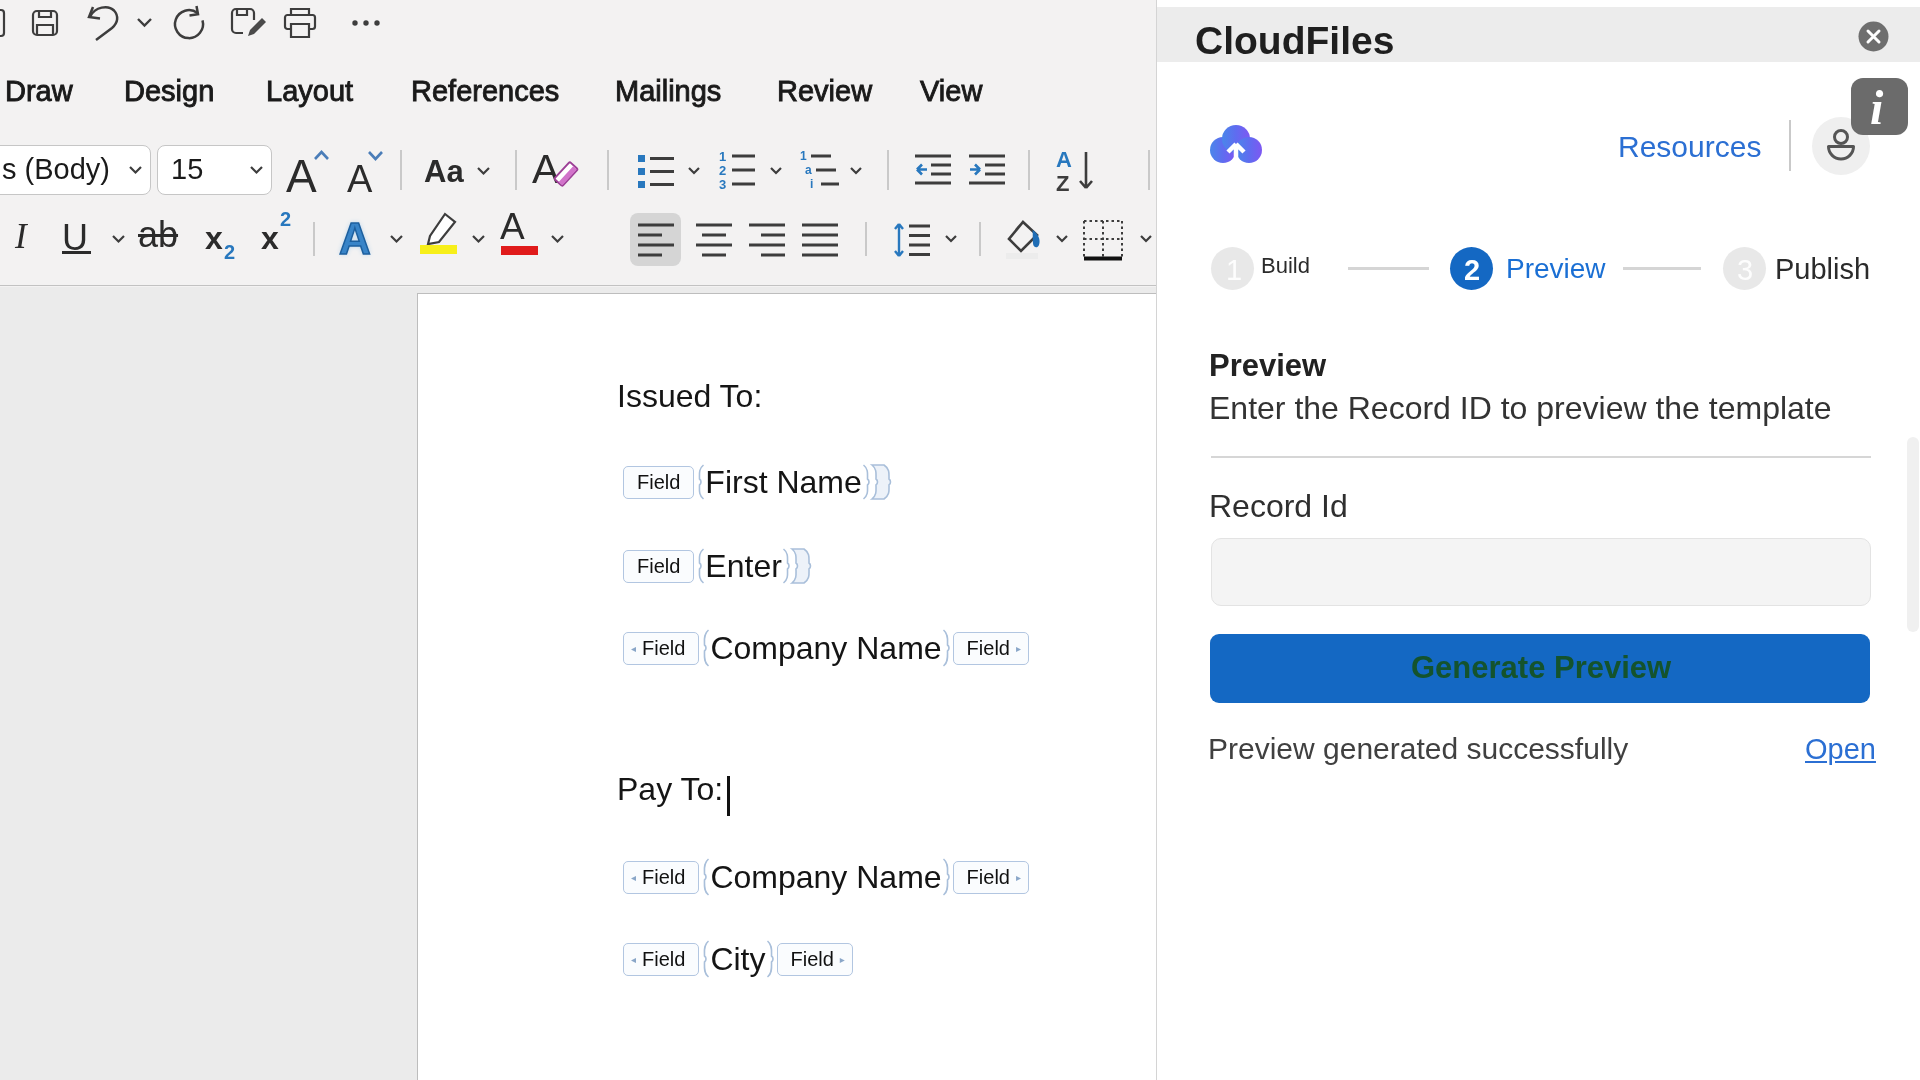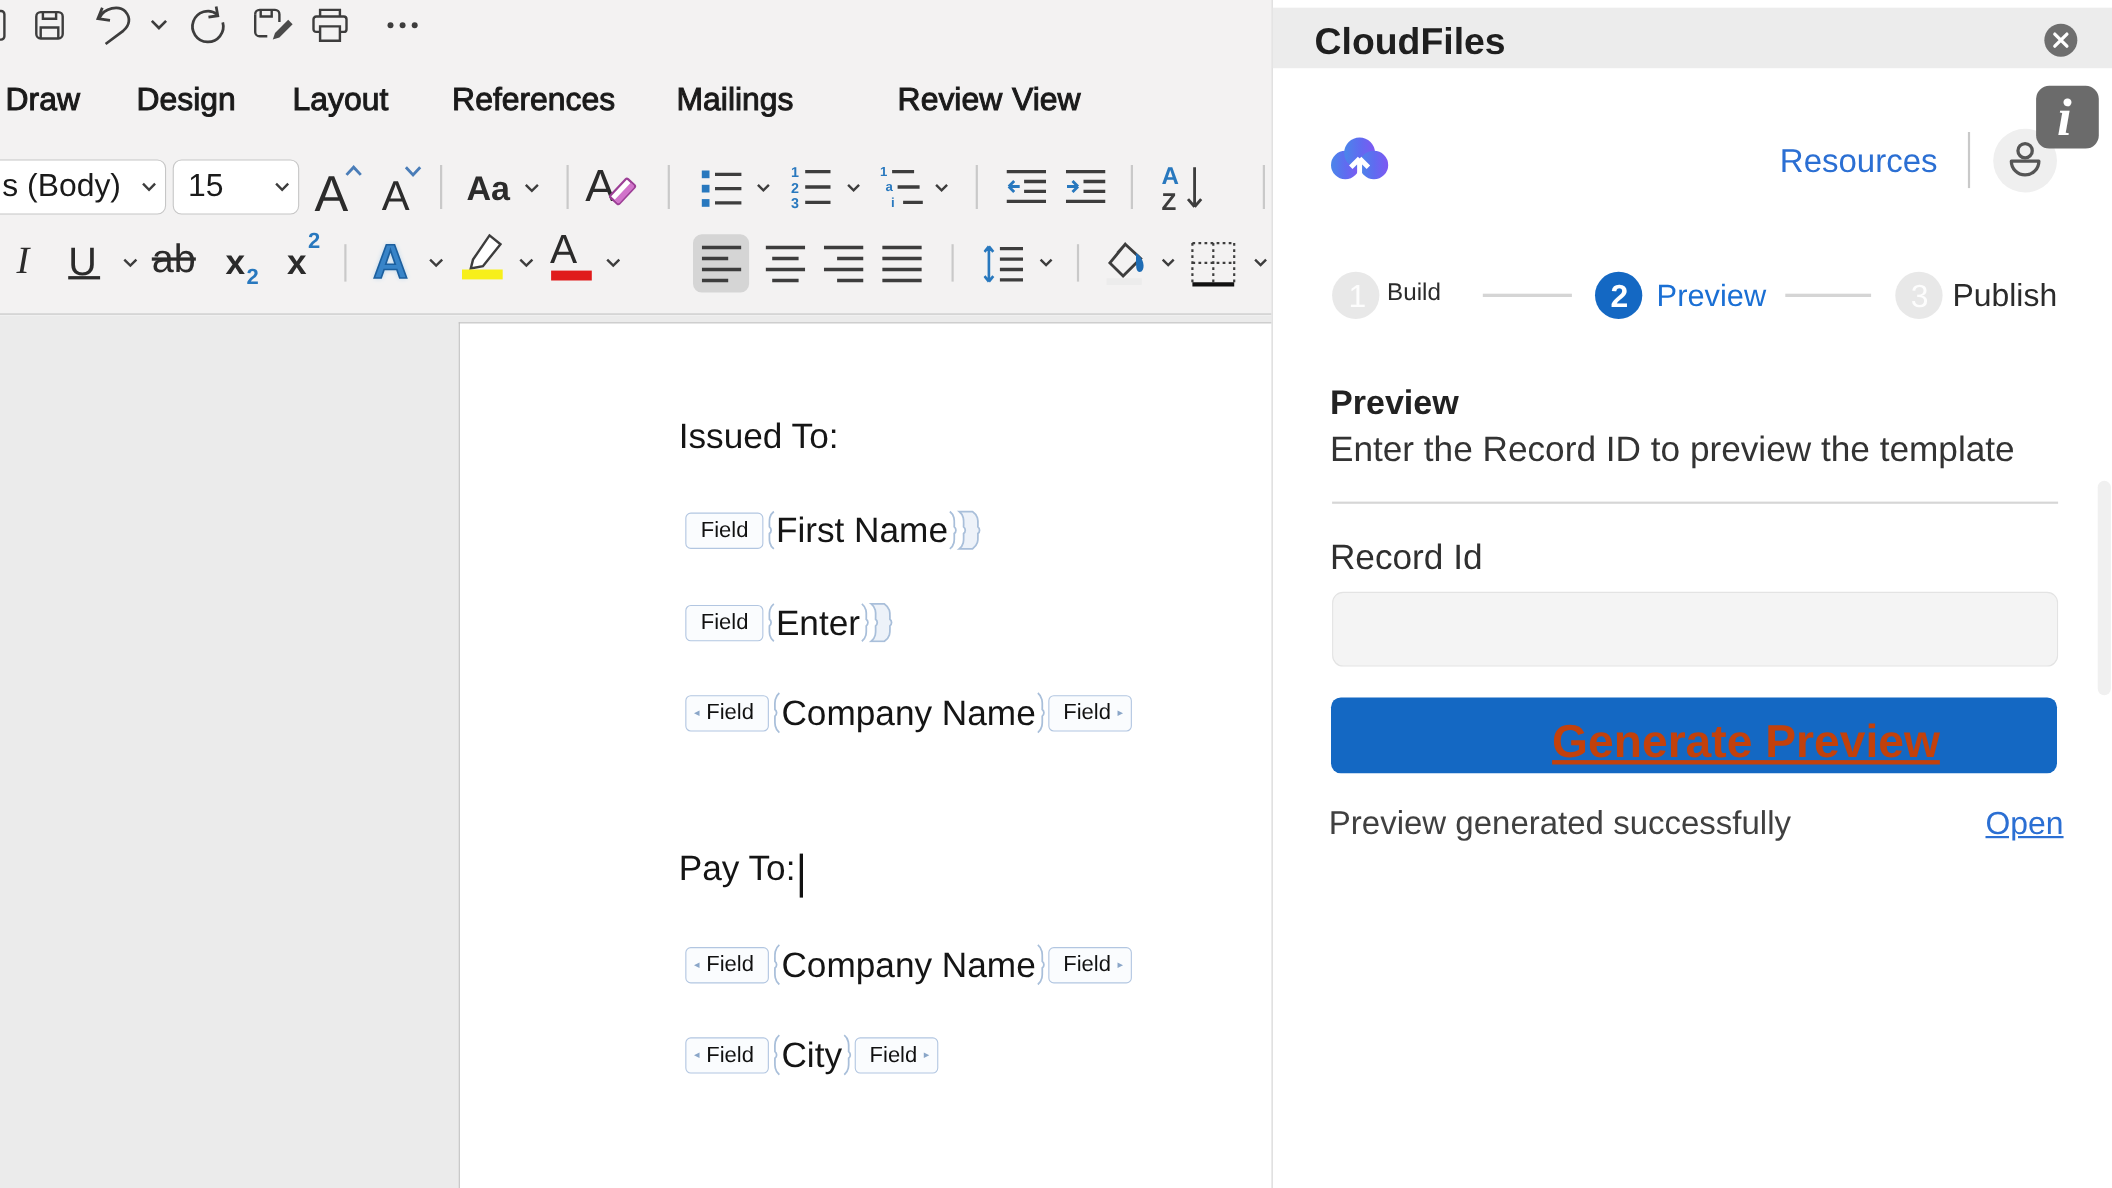--- a/index.html
+++ b/index.html
@@ -74,21 +74,21 @@
           <circle cx="15" cy="4" r="2.7"></circle>
           <circle cx="26" cy="4" r="2.7"></circle>
     </svg>
 
     
     <span class="tab" style="left:5px;">Draw</span>
     <span class="tab" style="left:124px;">Design</span>
     <span class="tab" style="left:266px;">Layout</span>
     <span class="tab" style="left:411px;">References</span>
     <span class="tab" style="left:615px;">Mailings</span>
-    <span class="tab" style="left:816px;">Review</span>
+    <span class="tab" style="left:777px;">Review</span>
     <span class="tab" style="left:920px;">View</span>
 
     
     <div class="combo" style="left:-40px; top:145px; width:191px; height:50px;"></div>
     <span class="ctext" style="left:2px; top:153px; font-size:29px;">s (Body)</span>
     <svg class="abs" style="left:128px; top:165px;" width="15" height="10" viewBox="0 0 15 10" fill="none" stroke="#3d3d3d" stroke-width="2.2">
           <path d="M2 2 L7.5 7.5 L13 2"></path>
         </svg>
     <div class="combo" style="left:157px; top:145px; width:115px; height:50px;"></div>
     <span class="ctext" style="left:171px; top:153px; font-size:29px;">15</span>
@@ -357,21 +357,21 @@
         <span class="chiptxt">City</span>
         <svg class="brk" width="11" height="38" viewBox="0 0 11 38">
           <path d="M1.5 1 C6.5 5 5.5 11 5.5 16 C7.5 17.5 7.5 20.5 5.5 22 C5.5 27 6.5 33 1.5 37" fill="#fff" stroke="#a9bfda" stroke-width="1.6"></path>
         </svg>
         <span class="ftag">Field<span class="arr2">▸</span></span>
     </div>
   </div>
 
   <div id="panel">
     <div id="phead"></div>
-    <span class="abs" style="left:38px; top:19px; font-size:34px; font-weight:bold; color:#1f1f1f;">CloudFiles</span>
+    <span class="abs" style="left:38px; top:19px; font-size:39px; font-weight:bold; color:#1f1f1f;">CloudFiles</span>
     <svg class="abs" style="left:701px; top:21px;" width="31" height="31" viewBox="0 0 31 31">
       <circle cx="15.5" cy="15.5" r="15" fill="#6e6e6e"></circle>
       <path d="M10 10 L21 21 M21 10 L10 21" stroke="#fff" stroke-width="3" stroke-linecap="round"></path>
     </svg>
 
     <svg class="abs" style="left:52px; top:124px;" width="54" height="42" viewBox="0 0 54 42">
       <defs>
           <linearGradient id="cg" x1="0" y1="0" x2="1" y2="0">
         <stop offset="0" stop-color="#4a86ea"></stop>
             <stop offset="0.5" stop-color="#5f6cf0"></stop>
@@ -405,20 +405,20 @@
     <div class="abs" style="left:566px; top:247px; width:43px; height:43px; border-radius:50%; background:#e8e8e8;"></div>
     <span class="abs" style="left:580px; top:254px; font-size:29px; color:#fdfdfd;">3</span>
     <span class="abs" style="left:618px; top:253px; font-size:29px; color:#2b2b2b;">Publish</span>
 
     <span class="abs" style="left:52px; top:348px; font-size:31px; font-weight:bold; color:#222;">Preview</span>
     <span class="abs" style="left:52px; top:390px; font-size:32px; color:#333;">Enter the Record ID to preview the template</span>
     <div class="abs" style="left:54px; top:456px; width:660px; height:1.5px; background:#d6d6d6;"></div>
     <span class="abs" style="left:52px; top:488px; font-size:32px; color:#2f2f2f;">Record Id</span>
     <div class="abs" style="left:54px; top:538px; width:660px; height:68px; background:#f4f4f4; border:1.5px solid #e3e3e3; border-radius:10px;"></div>
     <div class="abs" style="left:53px; top:634px; width:660px; height:69px; background:#1468c3; border-radius:9px;"></div>
-    <span class="abs" style="left:254px; top:650px; font-size:42px; font-weight:bold; color:#c2410c;text-decoration:underline;">Generate Preview</span>
+    <span class="abs" style="left:254px; top:650px; font-size:31px; font-weight:bold; color:#14532d;">Generate Preview</span>
     <span class="abs" style="left:51px; top:732px; font-size:30px; color:#404040;">Preview generated successfully</span>
     <span class="abs" style="left:648px; top:733px; font-size:29px; color:#2b6fd3; text-decoration:underline;">Open</span>
 
     <div class="abs" style="left:750px; top:437px; width:12px; height:195px; background:#f0f0f0; border-radius:6px;"></div>
   </div>
 
 </div>
 
 </body></html>

